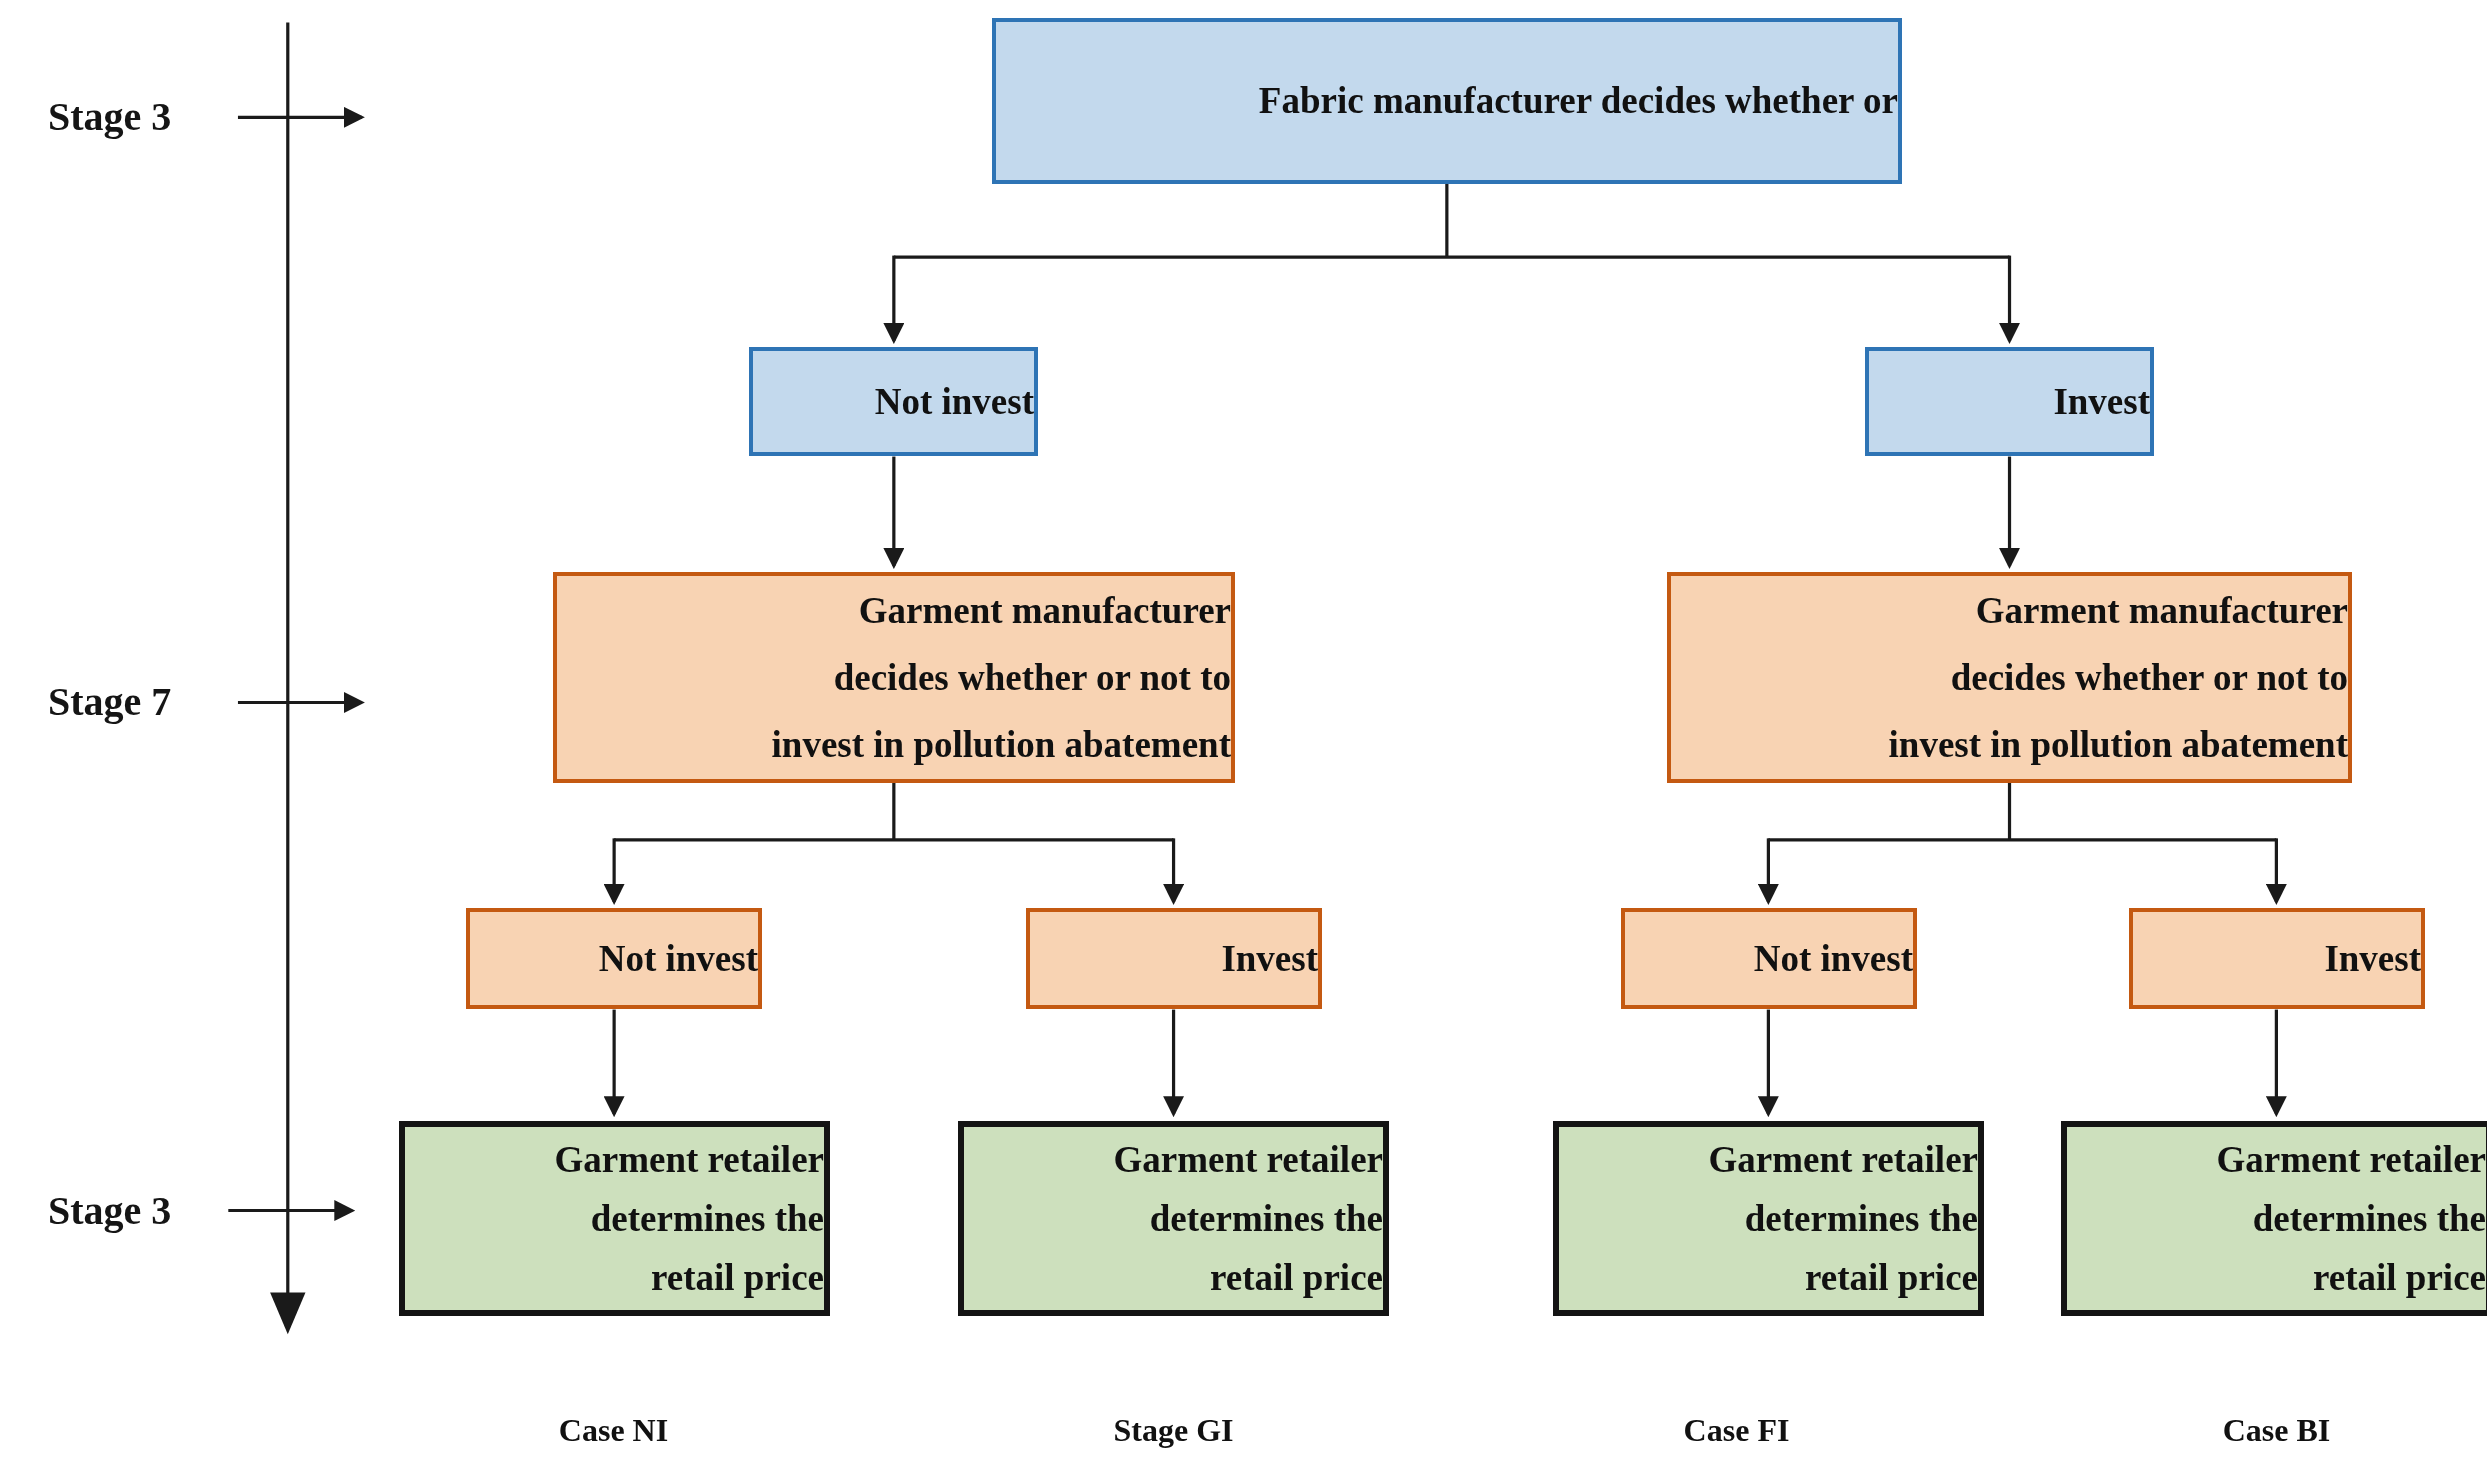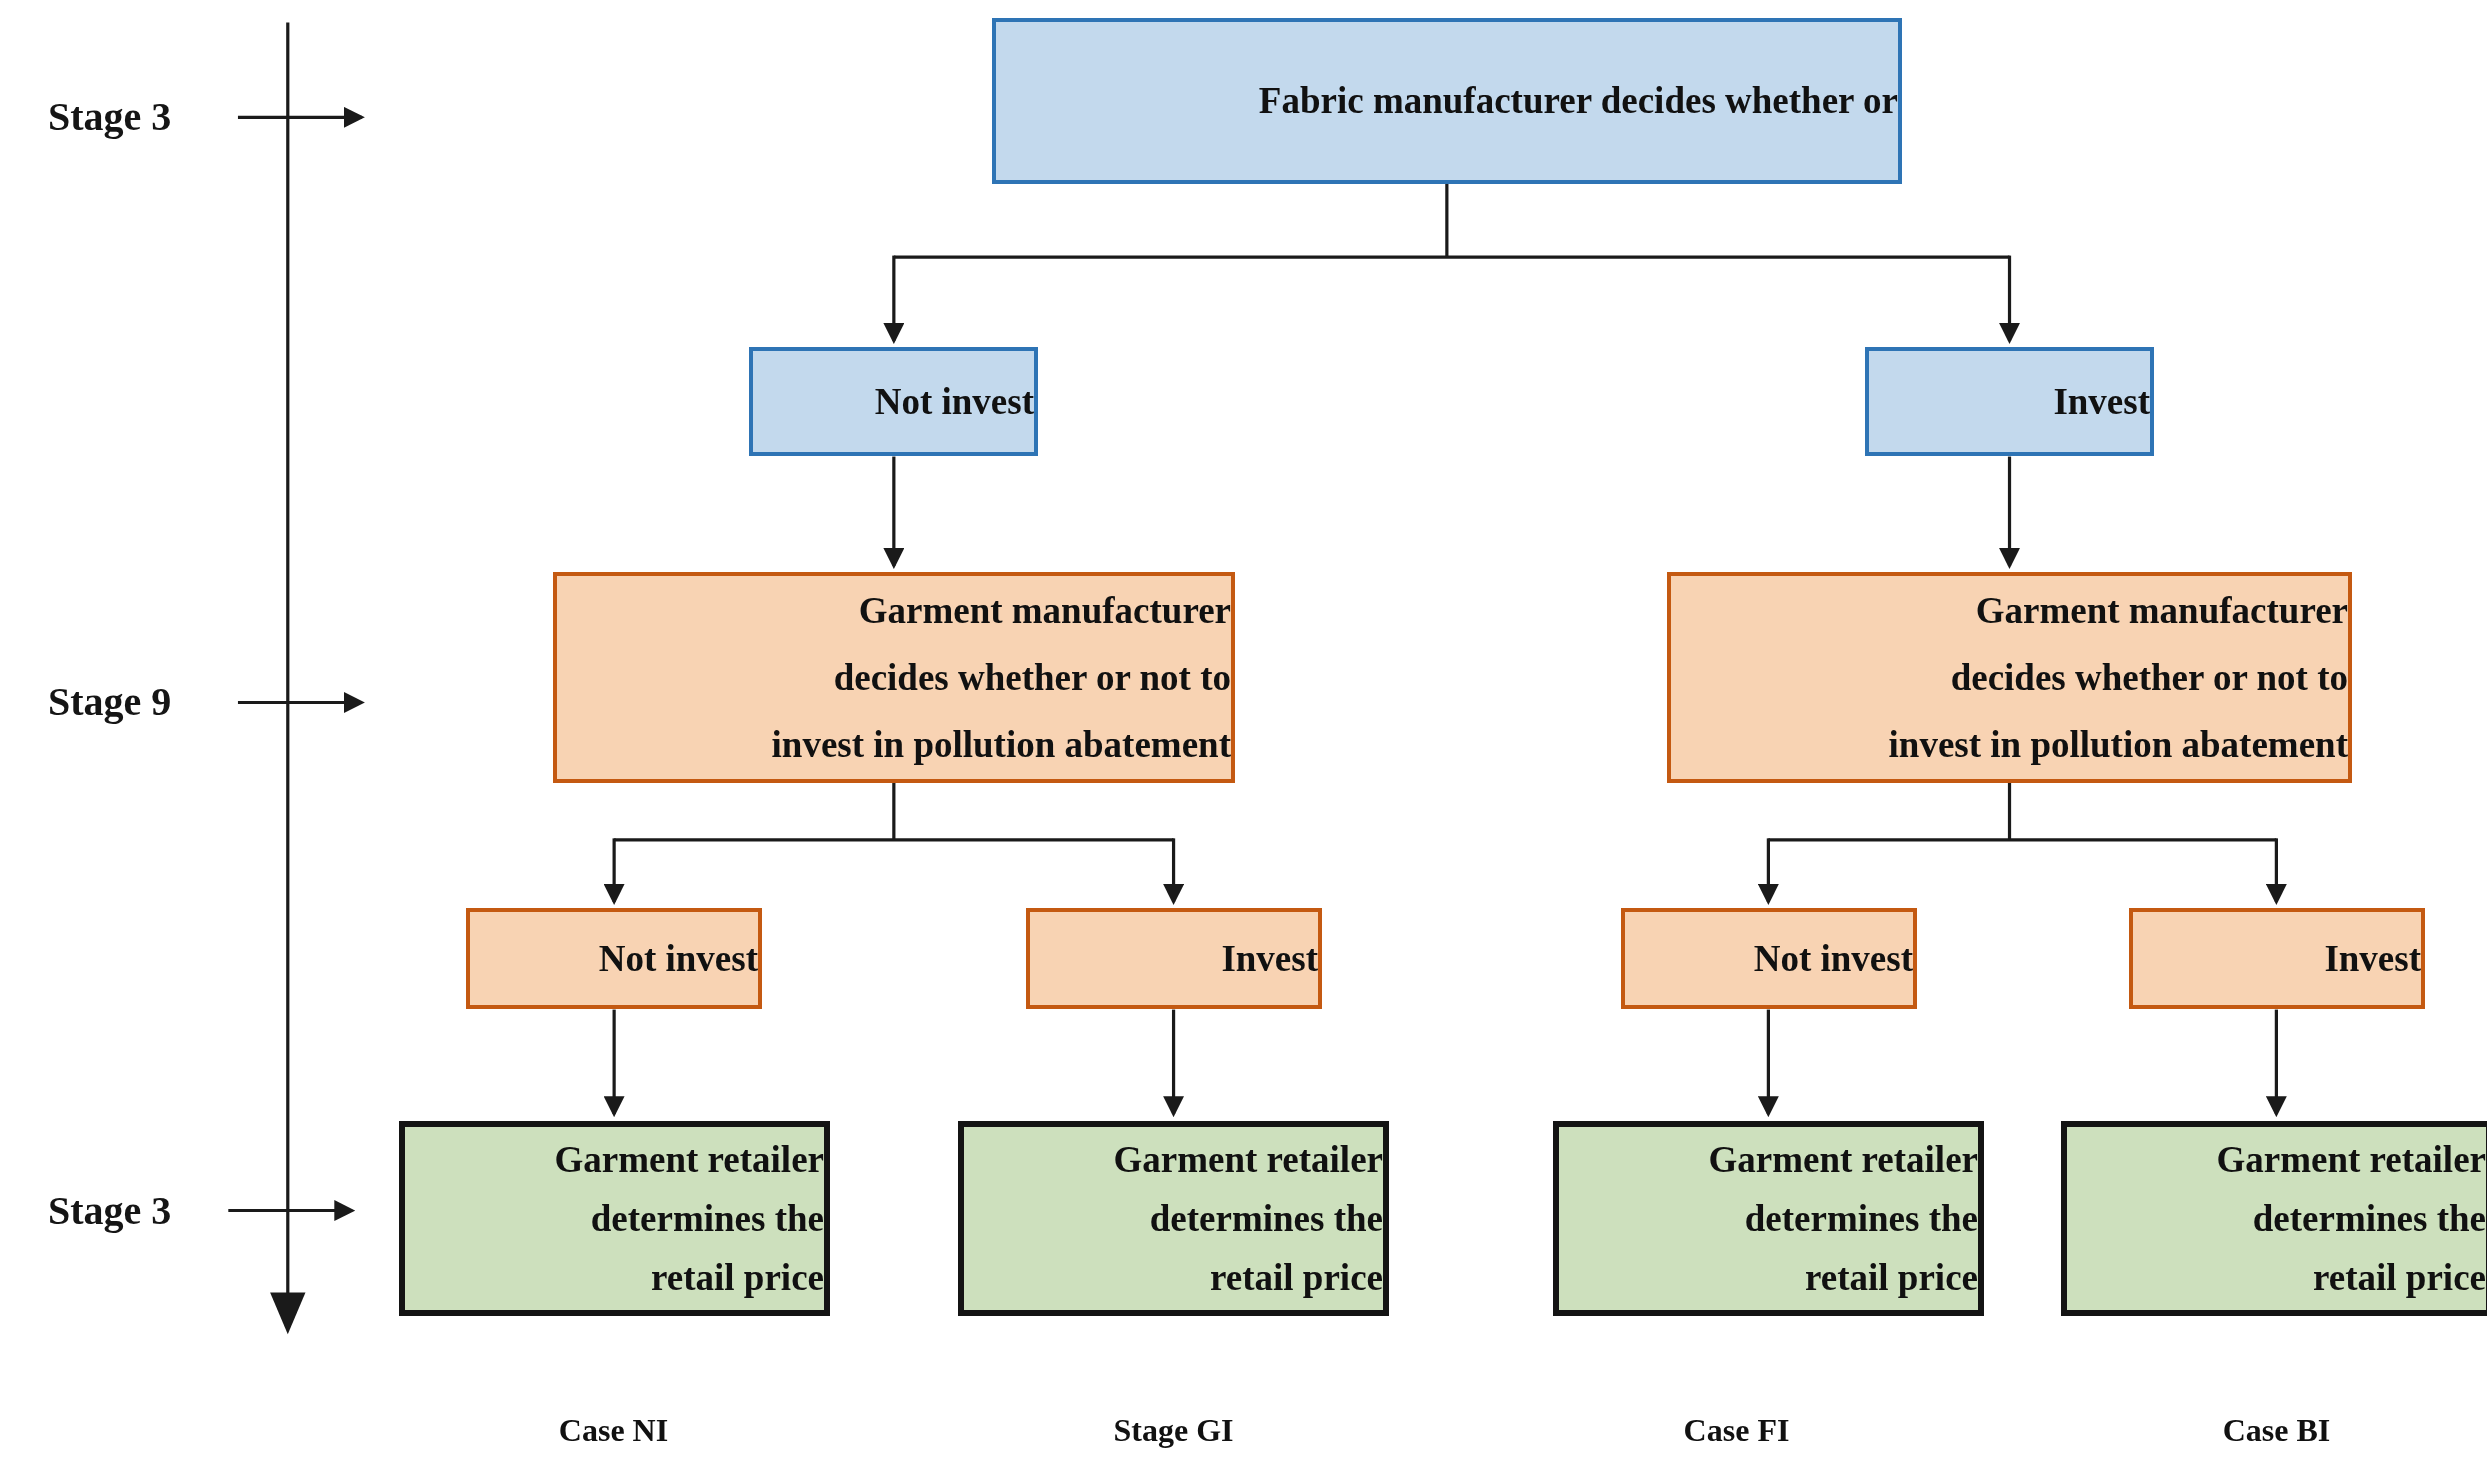--- a/index.html
+++ b/index.html
@@ -91,21 +91,21 @@
 
     <g>
       <line x1="764" y1="1256" x2="764" y2="1386" marker-end="url(#arr)"></line>
       <line x1="1460" y1="1256" x2="1460" y2="1386" marker-end="url(#arr)"></line>
       <line x1="2200" y1="1256" x2="2200" y2="1386" marker-end="url(#arr)"></line>
       <line x1="2832" y1="1256" x2="2832" y2="1386" marker-end="url(#arr)"></line>
     </g>
   </svg>
 
   <div class="stage-label stage-1">Stage 3</div>
-  <div class="stage-label stage-2">Stage 9</div>
+  <div class="stage-label stage-2">Stage 7</div>
   <div class="stage-label stage-3">Stage 3</div>
 
   <div class="box blue root-box">
     <div class="ln">Fabric manufacturer decides whether or</div>
   </div>
 
   <div class="box blue lvl1-a">
     <div class="ln">Not invest</div>
   </div>
   <div class="box blue lvl1-b">

